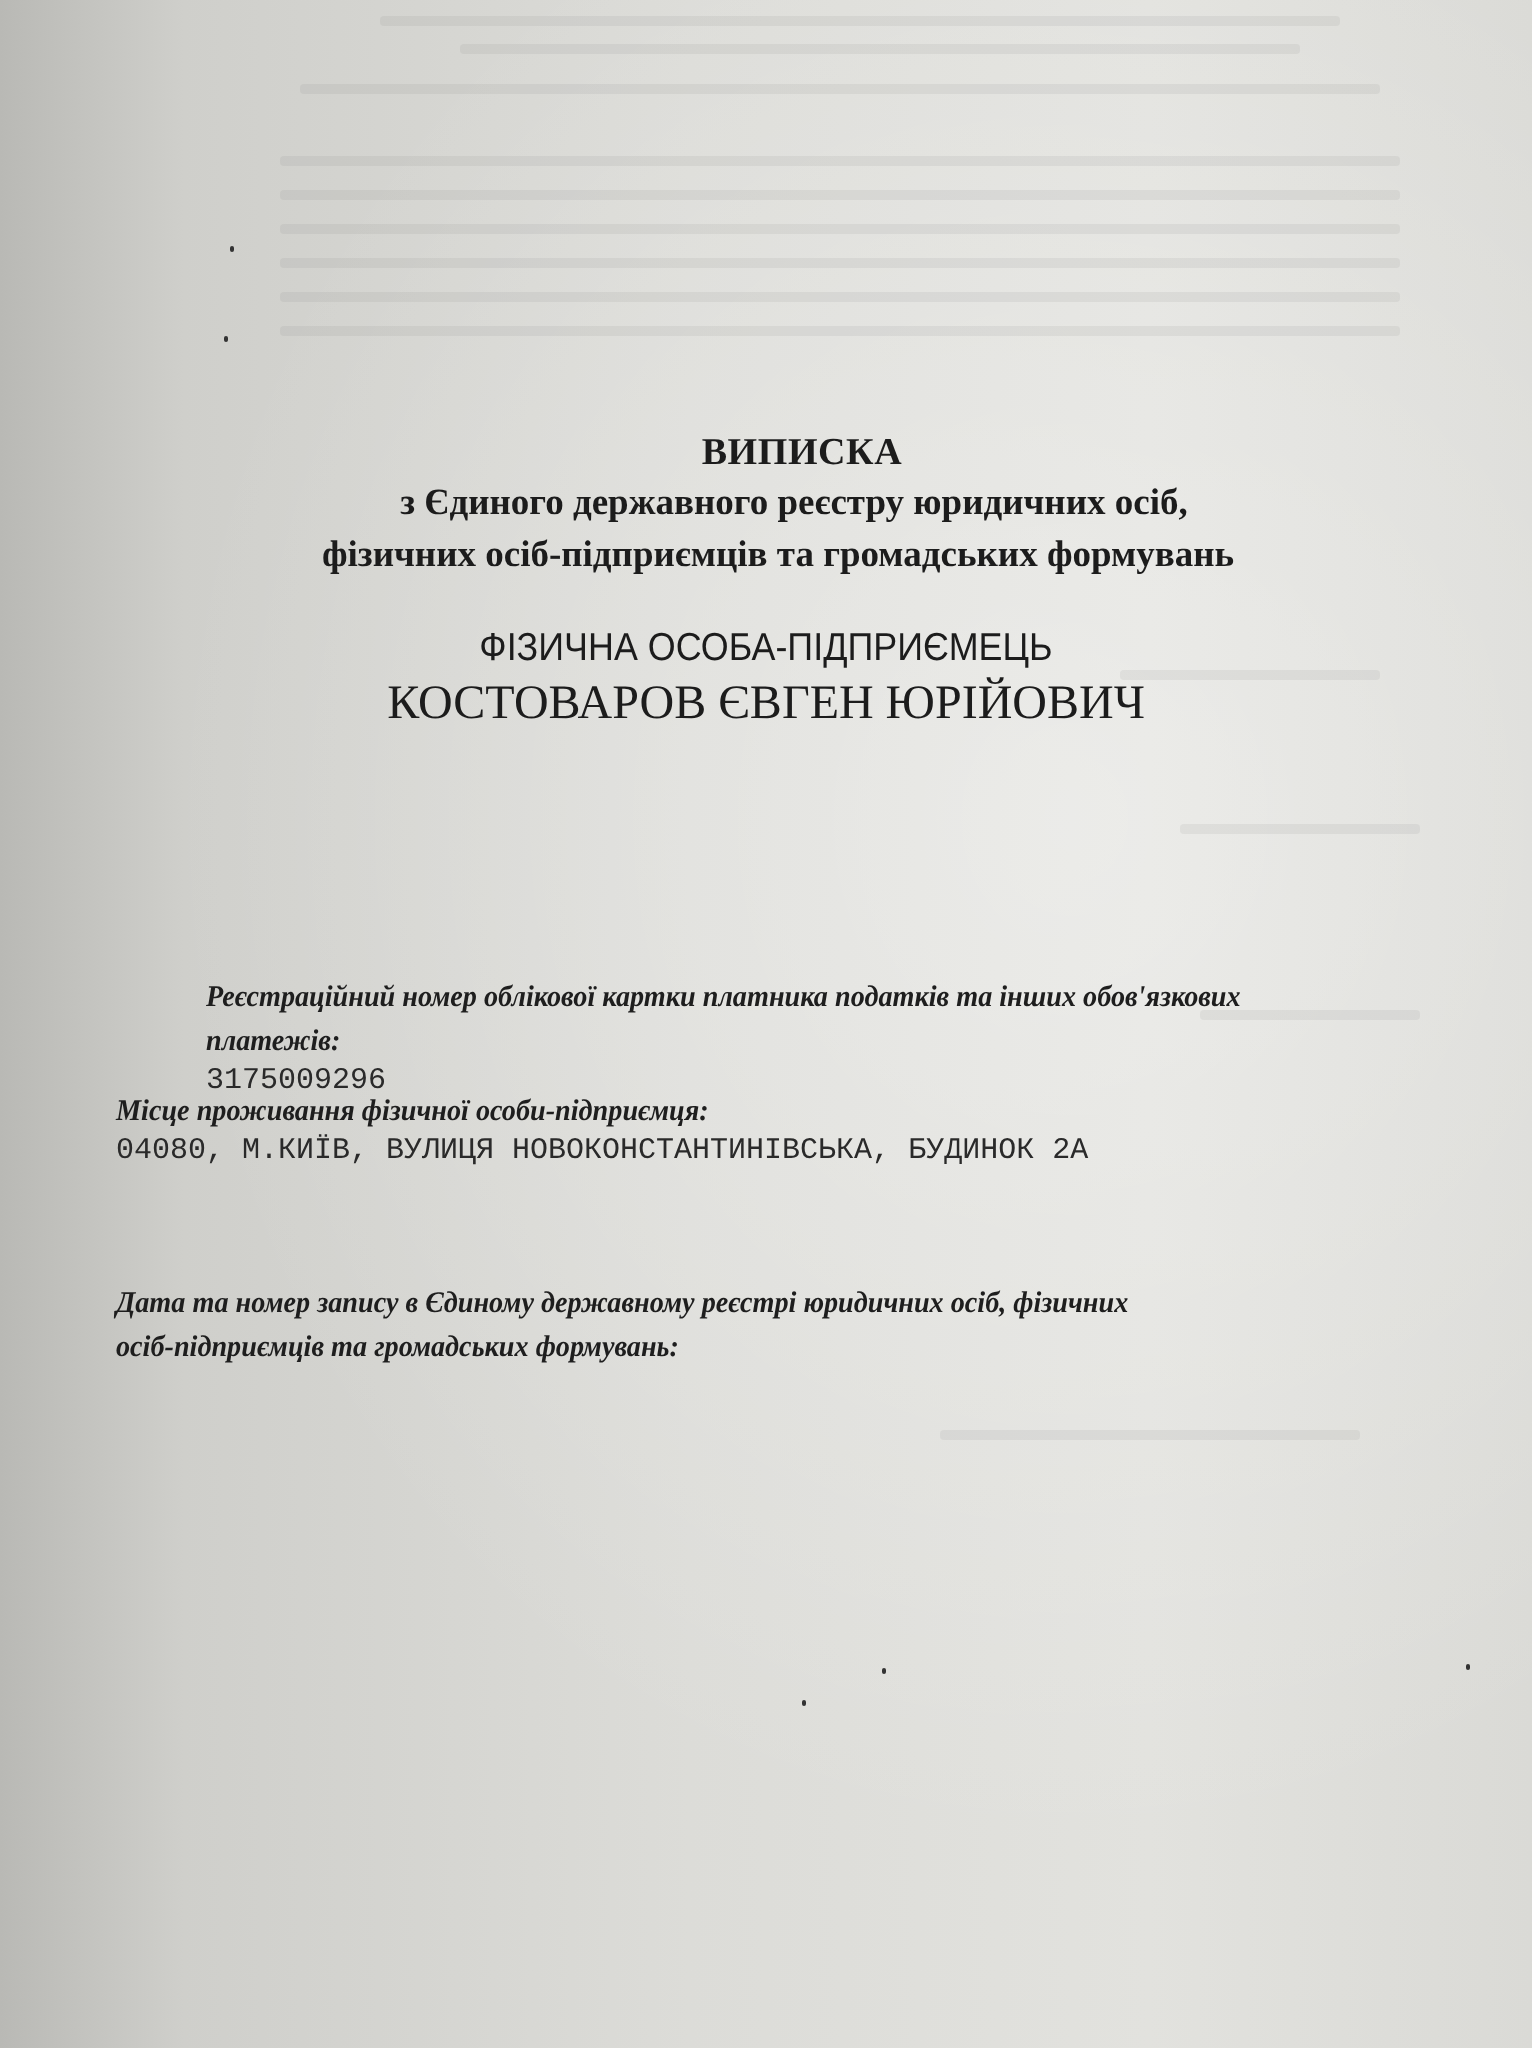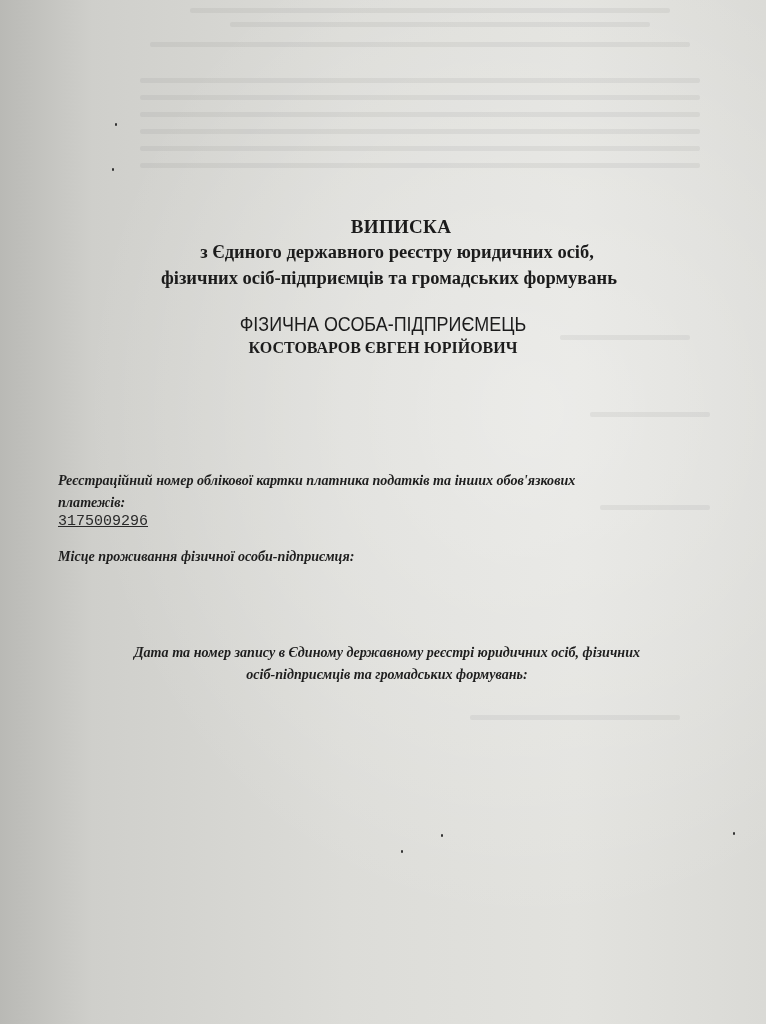--- a/index.html
+++ b/index.html
@@ -52,22 +52,22 @@
     .entity-type {
       top: 313px;
       font-size: 19.5px;
       left: 0px;
       font-weight: normal;
       font-family: "Liberation Sans", "DejaVu Sans", sans-serif;
       transform: scaleX(0.92);
     }
     .entity-name {
       top: 339px;
-      font-size: 16px;
-      font-weight: bold;
+      font-size: 24px;
+      font-weight: normal;
       left: 0px;
     }
     .field {
       position: absolute;
       left: 58px;
       width: 660px;
       color: #1e1e1e;
     }
     .field-label {
       font-family: "Liberation Serif", "DejaVu Serif", serif;
@@ -77,25 +77,24 @@
       line-height: 22px;
       transform: scaleX(0.94);
       transform-origin: left top;
       width: 700px;
     }
     .field-value {
       font-family: "Liberation Mono", "DejaVu Sans Mono", monospace;
       font-size: 15px;
       line-height: 18px;
       color: #2a2a2a;
-      text-decoration: underline;
     }
-    .f1 { top: 469px; }
+    .f1 { top: 488px; margin-left: 45px; }
     .f2 { top: 545px; }
-    .f3 { top: 641px; text-align: center; }
+    .f3 { top: 641px; }
     .speck {
       position: absolute;
       width: 2px; height: 3px;
       background: #333;
       border-radius: 1px;
     }
   </style>
 </head>
 <body>
 
@@ -133,20 +132,21 @@
     <div>Реєстраційний номер облікової картки платника податків та інших обов'язкових</div>
     <div>платежів:</div>
   </div>
   <div class="field-value">3175009296</div>
 </div>
 
 <div class="field f2">
   <div class="field-label">
     <div>Місце проживання фізичної особи-підприємця:</div>
   </div>
+  <div class="field-value">04080, М.КИЇВ, ВУЛИЦЯ НОВОКОНСТАНТИНІВСЬКА, БУДИНОК 2А</div>
 </div>
 
 <div class="field f3">
   <div class="field-label">
     <div>Дата та номер запису в Єдиному державному реєстрі юридичних осіб, фізичних</div>
     <div>осіб-підприємців та громадських формувань:</div>
   </div>
 </div>
 
 </body></html>

